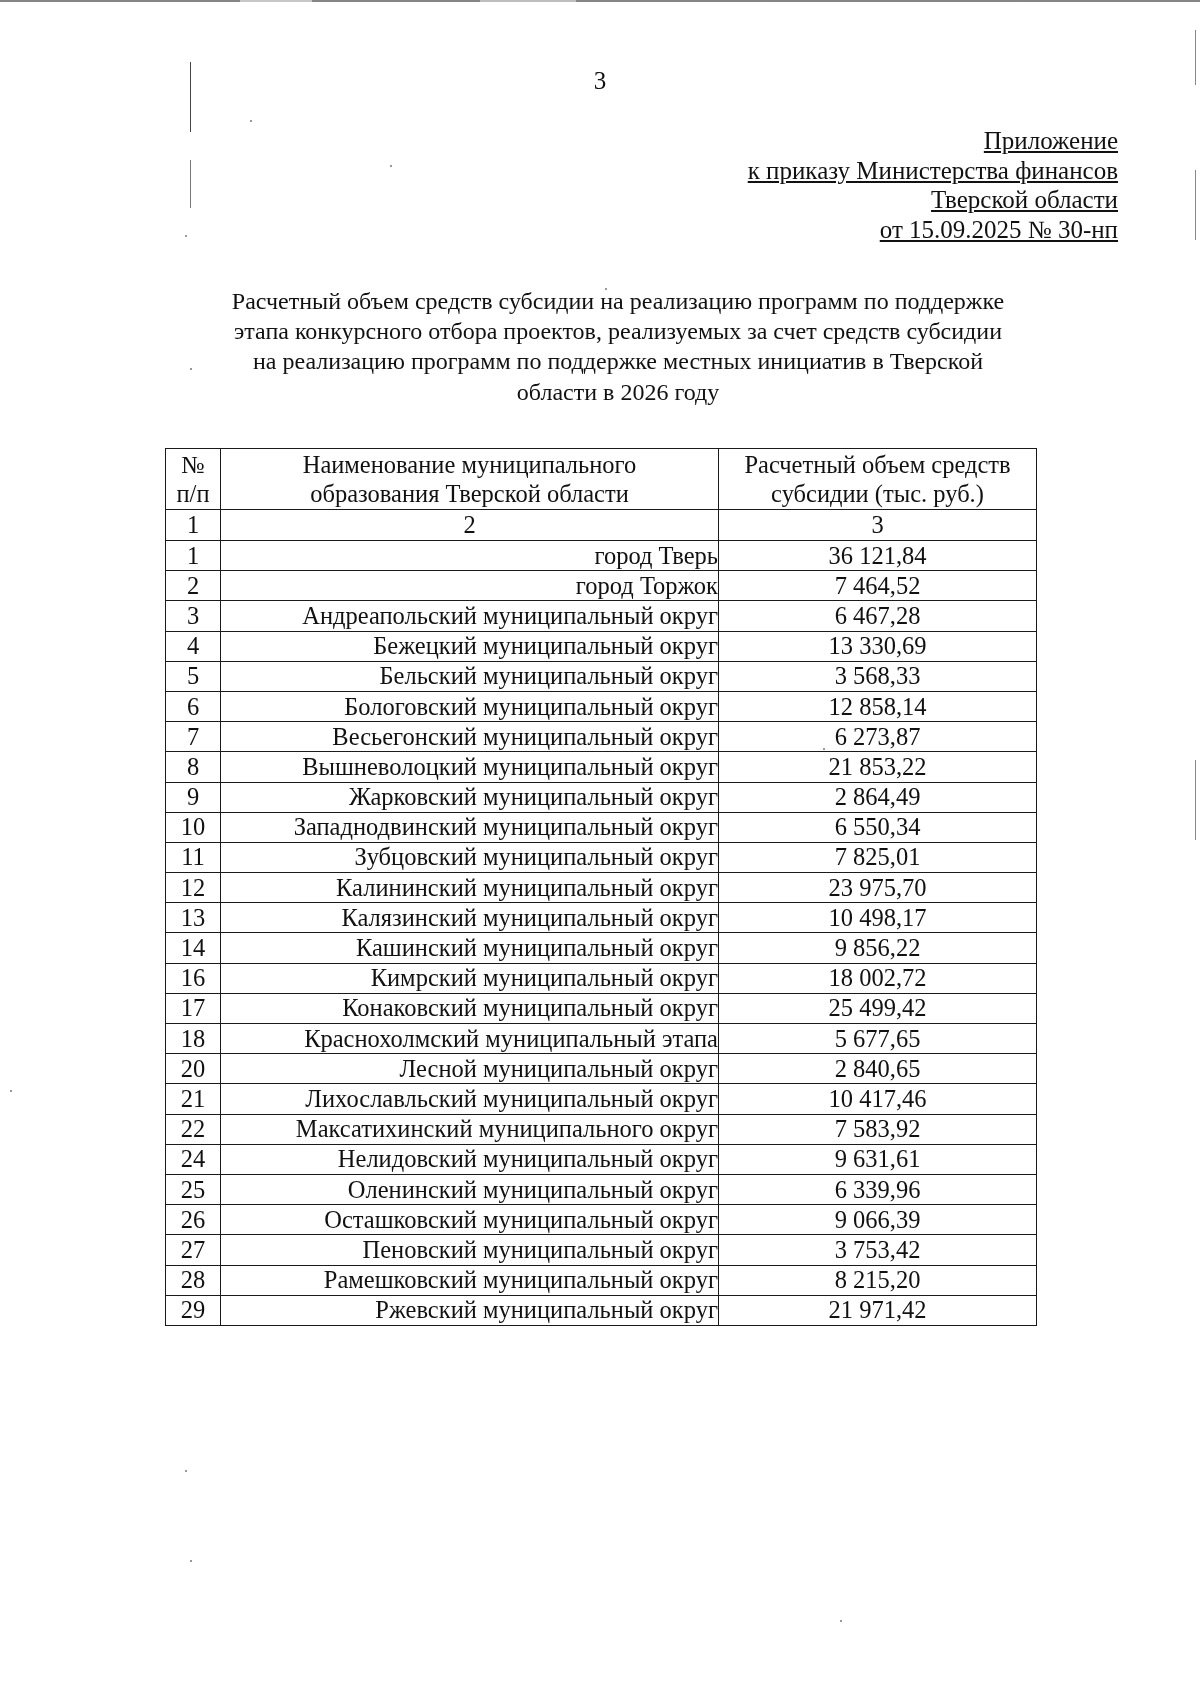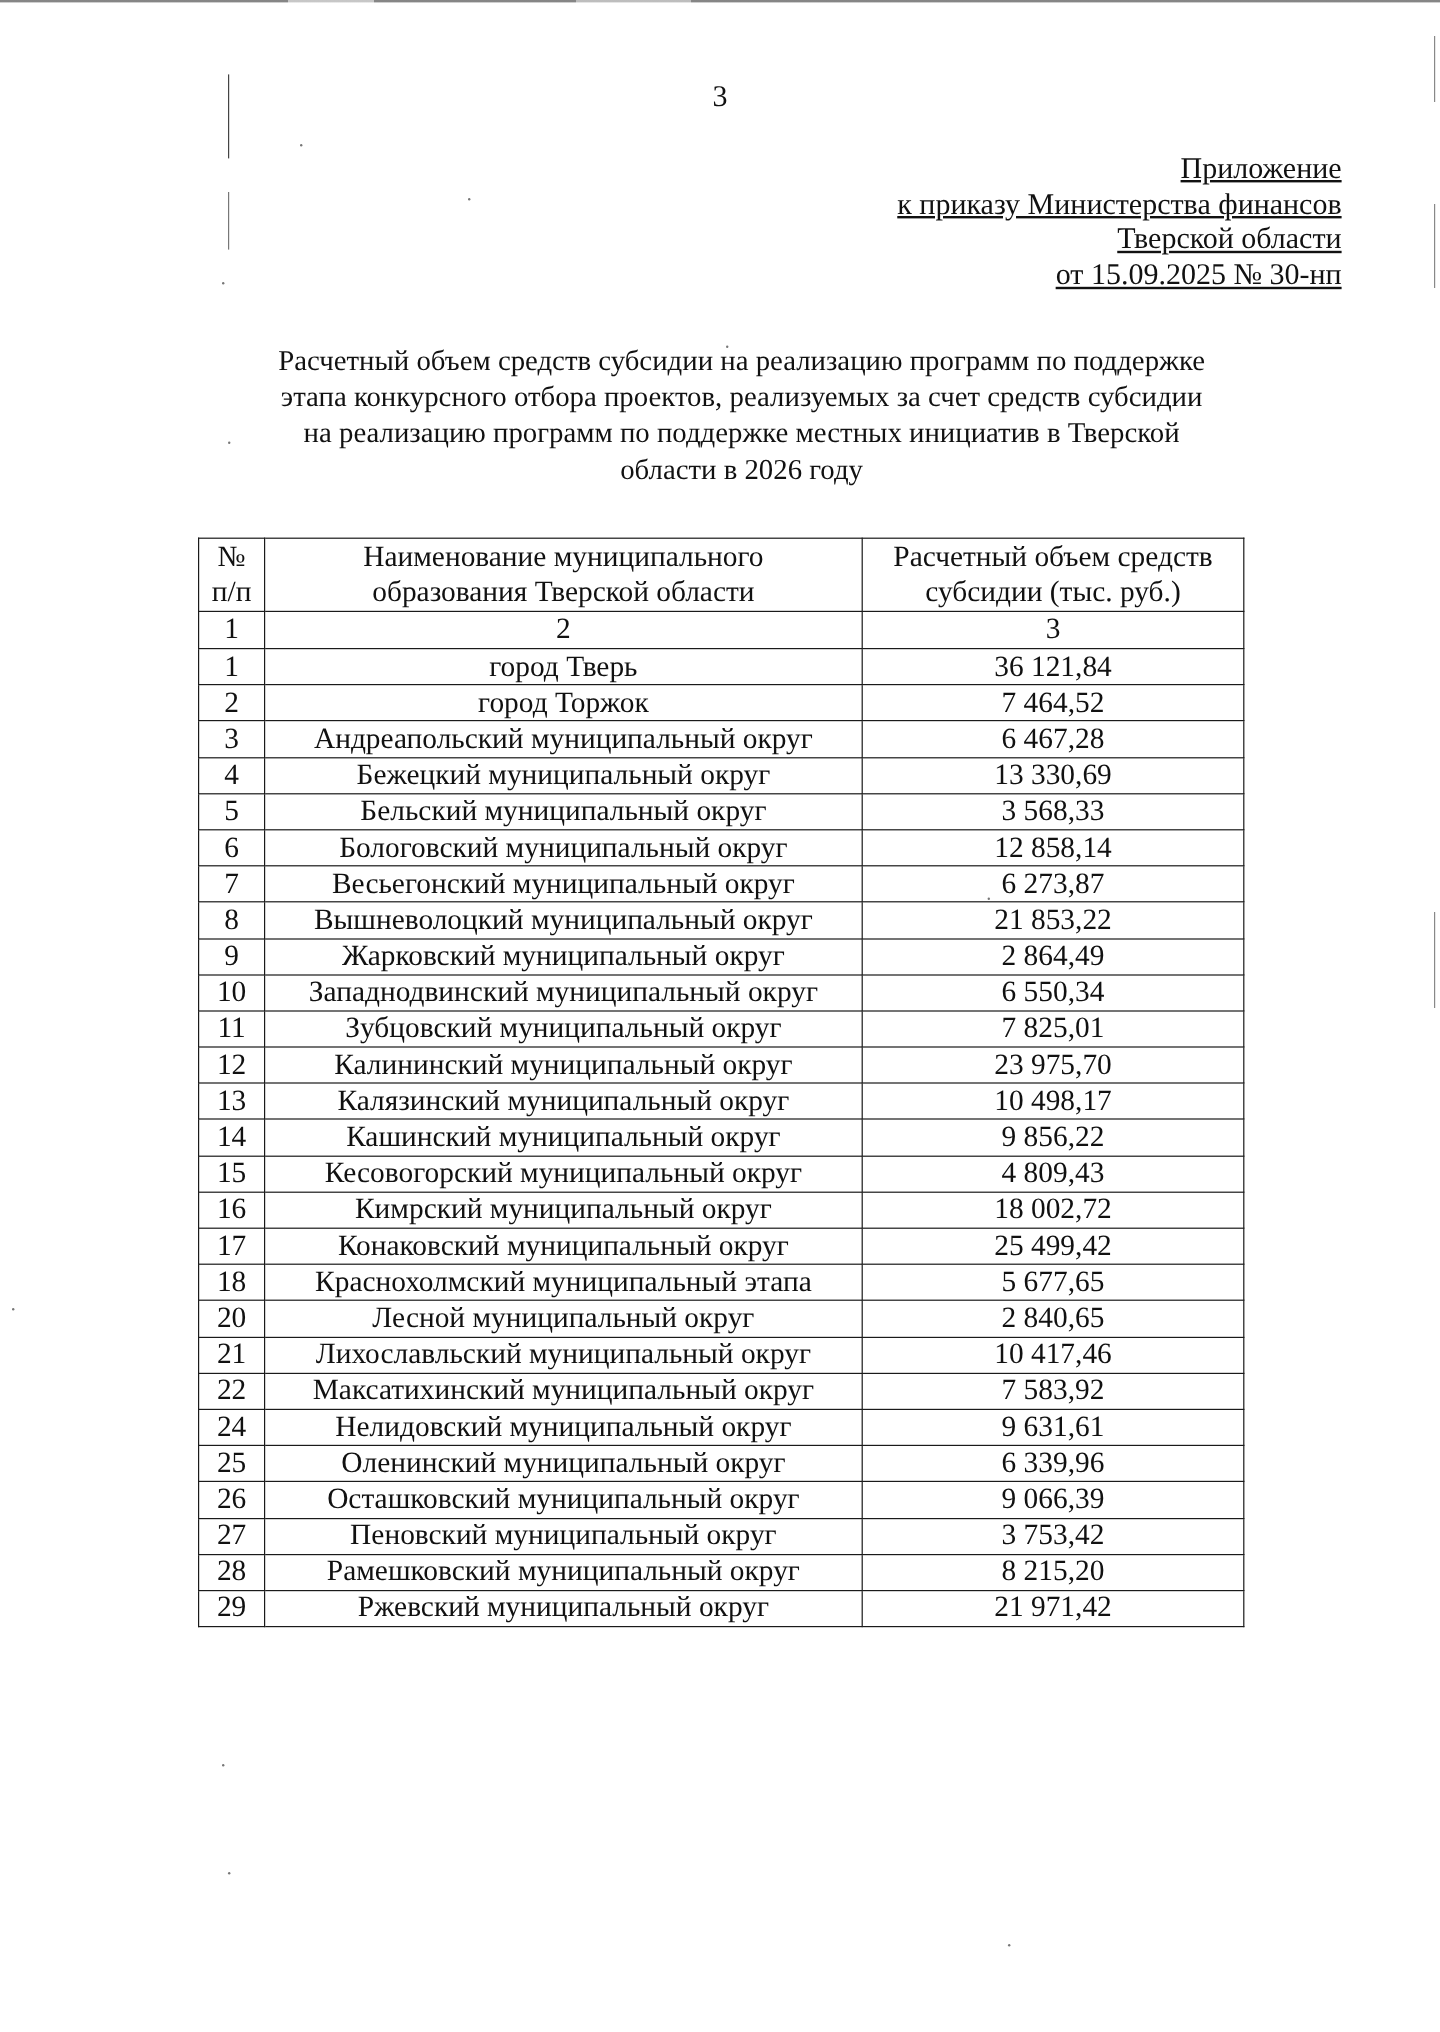--- a/index.html
+++ b/index.html
@@ -81,21 +81,21 @@
       line-height: 29px;
     }
     tr.colnum-row td {
       height: 30px;
       text-align: center;
     }
     tr.data-row td {
       height: 29.2px;
     }
     td.cell-num { text-align: center; }
-    td.cell-name { text-align: center; padding-left: 10px; white-space: nowrap; }
+    td.cell-name { text-align: right; padding-left: 10px; white-space: nowrap; }
     td.cell-val { text-align: center; }
     .specks span {
       position: absolute;
       width: 2px; height: 2px;
       background: #777;
       border-radius: 1px;
     }
   </style>
 </head>
 <body>
@@ -229,25 +229,20 @@
         <td class="cell-num">13</td>
         <td class="cell-name">Калязинский муниципальный округ</td>
         <td class="cell-val">10 498,17</td>
       </tr>
       <tr class="data-row">
         <td class="cell-num">14</td>
         <td class="cell-name">Кашинский муниципальный округ</td>
         <td class="cell-val">9 856,22</td>
       </tr>
       <tr class="data-row">
-        <td class="cell-num">15</td>
-        <td class="cell-name">Кесовогорский муниципальный округ</td>
-        <td class="cell-val">4 809,43</td>
-      </tr>
-      <tr class="data-row">
         <td class="cell-num">16</td>
         <td class="cell-name">Кимрский муниципальный округ</td>
         <td class="cell-val">18 002,72</td>
       </tr>
       <tr class="data-row">
         <td class="cell-num">17</td>
         <td class="cell-name">Конаковский муниципальный округ</td>
         <td class="cell-val">25 499,42</td>
       </tr>
       <tr class="data-row">
@@ -260,21 +255,21 @@
         <td class="cell-name">Лесной муниципальный округ</td>
         <td class="cell-val">2 840,65</td>
       </tr>
       <tr class="data-row">
         <td class="cell-num">21</td>
         <td class="cell-name">Лихославльский муниципальный округ</td>
         <td class="cell-val">10 417,46</td>
       </tr>
       <tr class="data-row">
         <td class="cell-num">22</td>
-        <td class="cell-name">Максатихинский муниципальный округ</td>
+        <td class="cell-name">Максатихинский муниципального округ</td>
         <td class="cell-val">7 583,92</td>
       </tr>
       <tr class="data-row">
         <td class="cell-num">24</td>
         <td class="cell-name">Нелидовский муниципальный округ</td>
         <td class="cell-val">9 631,61</td>
       </tr>
       <tr class="data-row">
         <td class="cell-num">25</td>
         <td class="cell-name">Оленинский муниципальный округ</td>

